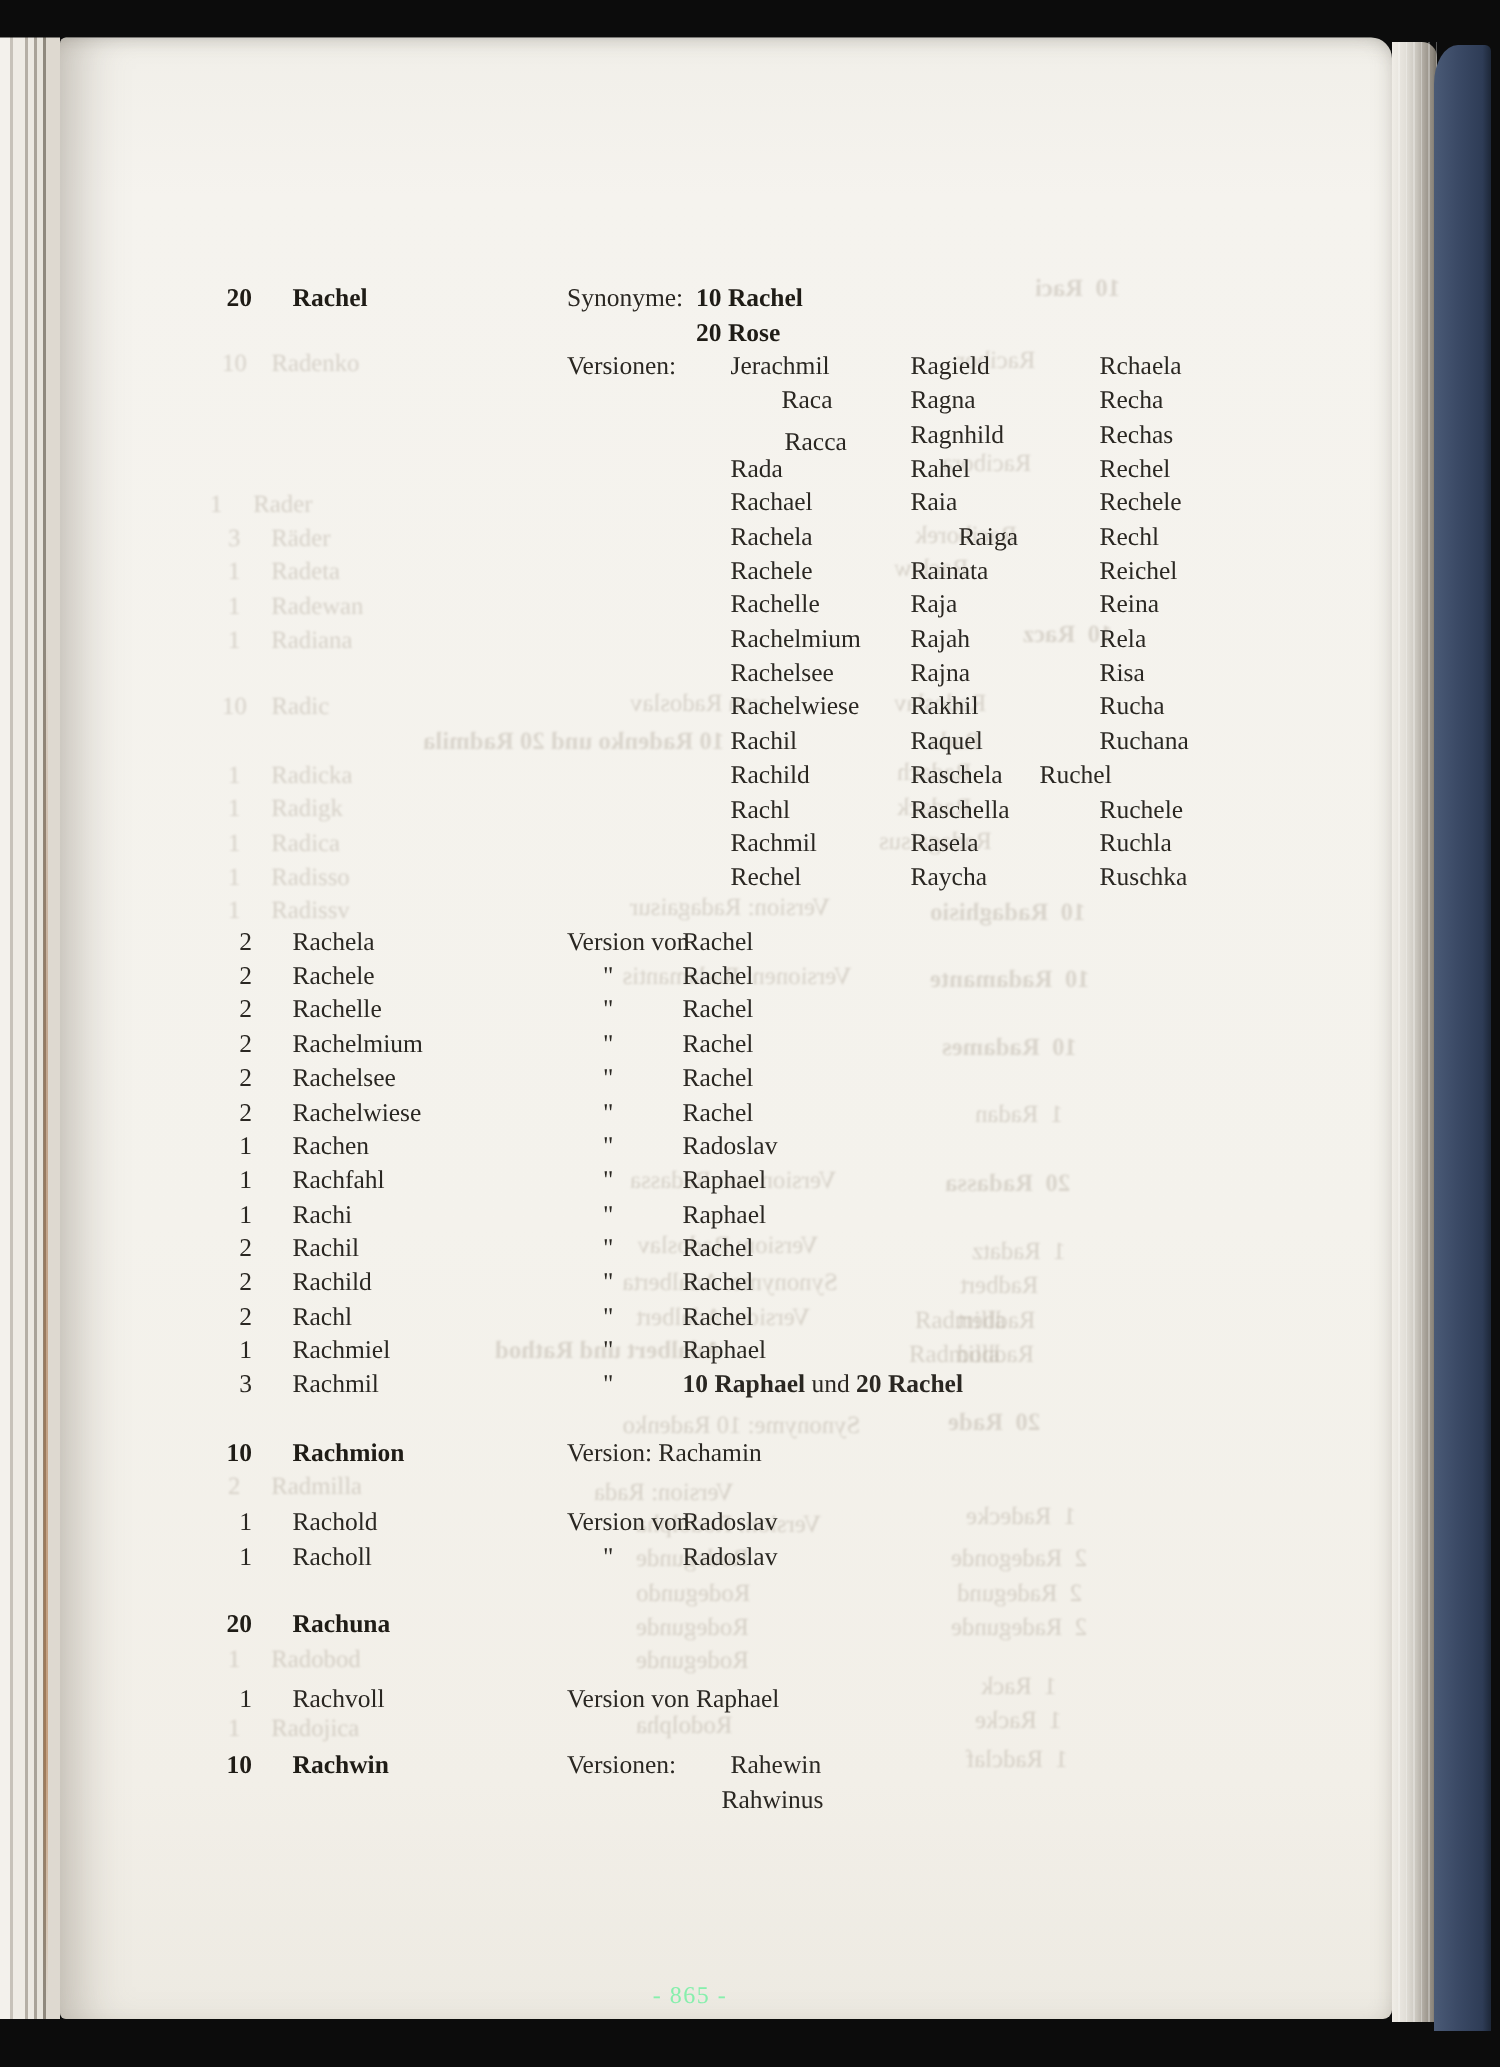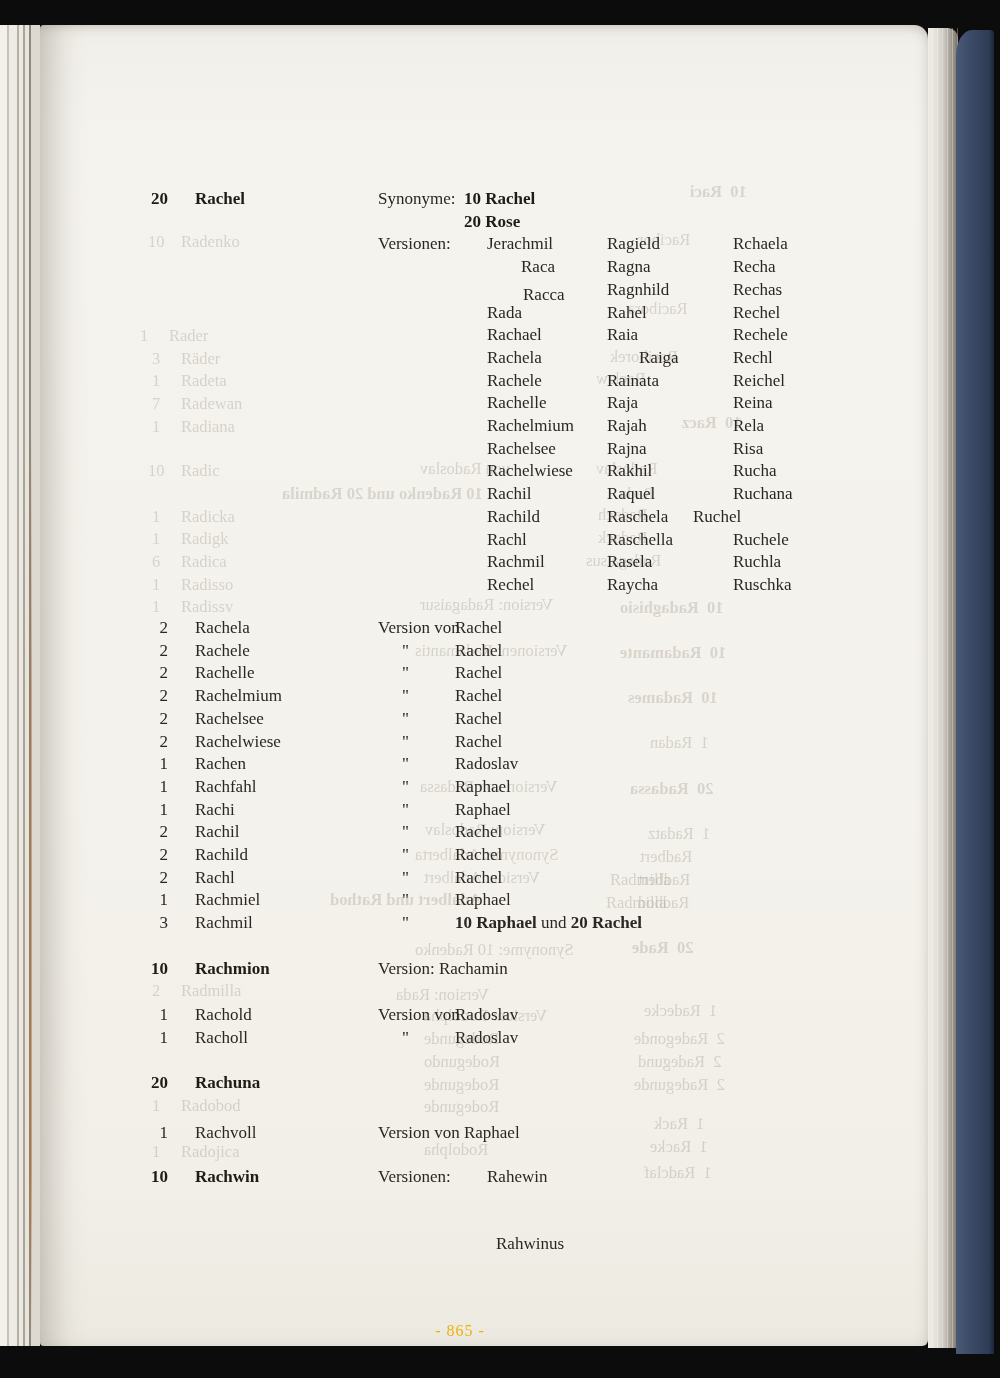--- a/index.html
+++ b/index.html
@@ -30,43 +30,43 @@
   
   .layer{position:absolute;left:0;top:0;width:1000px;height:1378px;pointer-events:none;}
   .t{position:absolute;font-size:17px;line-height:21px;color:#2a2722;white-space:pre;}
   .t.b{font-weight:700;color:#1f1c16;}
   .num{width:56px;text-align:right;}
   .ghost{position:absolute;font-size:16.5px;line-height:20px;color:#9c9182;opacity:.33;
          filter:blur(.7px);white-space:pre;}
   .ghost.m{transform:scaleX(-1);}
   .ghost.b{font-weight:700;opacity:.30;}
   .page-number{position:absolute;left:380px;top:1322px;width:160px;text-align:center;
-         font-size:16px;color:#eab308;letter-spacing:1px;}
+         font-size:16px;color:#86efac;letter-spacing:1px;}
 </style>
 </head>
 <body>
 
 <div class="scene">
   <div class="left-edges"></div>
   <div class="gutter-rust"></div>
   <div class="page"></div>
   <div class="right-stack"></div>
   <div class="cover"></div>
 
   <div class="layer" id="ghost-layer">
       <span class="ghost" style="left: 148px; top: 232px;">10    Radenko</span>
       <span class="ghost" style="left: 140px; top: 326px;">1     Rader</span>
       <span class="ghost" style="left: 152px; top: 349px;">3     Räder</span>
       <span class="ghost" style="left: 152px; top: 371px;">1     Radeta</span>
-      <span class="ghost" style="left: 152px; top: 394px;">7     Radewan</span>
+      <span class="ghost" style="left: 152px; top: 394px;">1     Radewan</span>
       <span class="ghost" style="left: 152px; top: 417px;">1     Radiana</span>
       <span class="ghost" style="left: 148px; top: 461px;">10    Radic</span>
       <span class="ghost" style="left: 152px; top: 507px;">1     Radicka</span>
       <span class="ghost" style="left: 152px; top: 529px;">1     Radigk</span>
-      <span class="ghost" style="left: 152px; top: 552px;">6     Radica</span>
+      <span class="ghost" style="left: 152px; top: 552px;">1     Radica</span>
       <span class="ghost" style="left: 152px; top: 575px;">1     Radisso</span>
       <span class="ghost" style="left: 152px; top: 597px;">1     Radissv</span>
       <span class="ghost" style="left: 152px; top: 981px;">2     Radmilla</span>
       <span class="ghost" style="left: 152px; top: 1096px;">1     Radobod</span>
       <span class="ghost" style="left: 152px; top: 1142px;">1     Radojica</span>
       <span class="ghost" style="left: 610px; top: 870px;">Radmilla</span>
       <span class="ghost" style="left: 606px; top: 893px;">Radmilla</span>
       <span class="ghost m b" style="left: 690px; top: 182px;">10  Raci</span>
       <span class="ghost m" style="left: 638px; top: 230px;">Racibor</span>
       <span class="ghost m" style="left: 628px; top: 299px;">Racibora</span>
@@ -237,17 +237,17 @@
       <span class="t " style="left: 455px; top: 1026.7px;">Radoslav</span>
       <span class="t num b" style="left: 112px; top: 1072px;">20</span>
       <span class="t b" style="left: 195px; top: 1072px;">Rachuna</span>
       <span class="t num" style="left: 112px; top: 1122px;">1</span>
       <span class="t " style="left: 195px; top: 1122px;">Rachvoll</span>
       <span class="t " style="left: 378px; top: 1122px;">Version von Raphael</span>
       <span class="t num b" style="left: 112px; top: 1166px;">10</span>
       <span class="t b" style="left: 195px; top: 1166px;">Rachwin</span>
       <span class="t " style="left: 378px; top: 1166px;">Versionen:</span>
       <span class="t " style="left: 487px; top: 1166px;">Rahewin</span>
-      <span class="t " style="left: 496px; top: 1188.7px; margin-top: 44px;">Rahwinus</span>
+      <span class="t " style="left: 481px; top: 1188.7px;">Rahwinus</span>
     </div>
 
   <div class="page-number">- 865 -</div>
 </div>
 
 </body></html>

